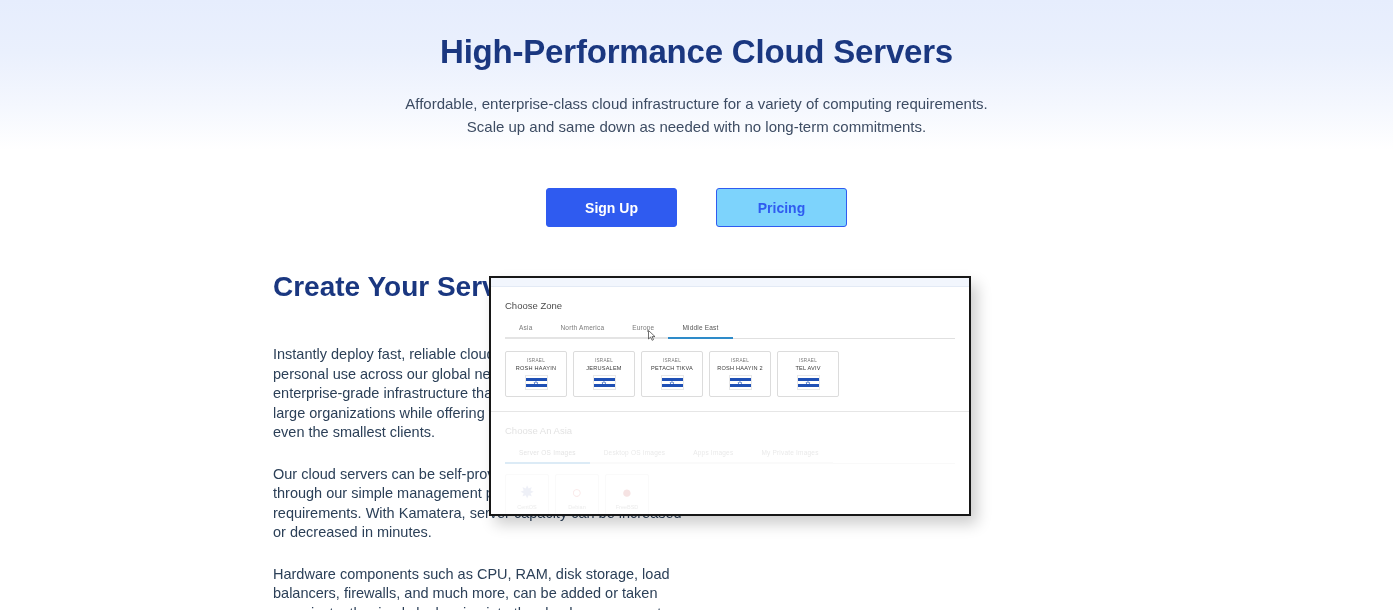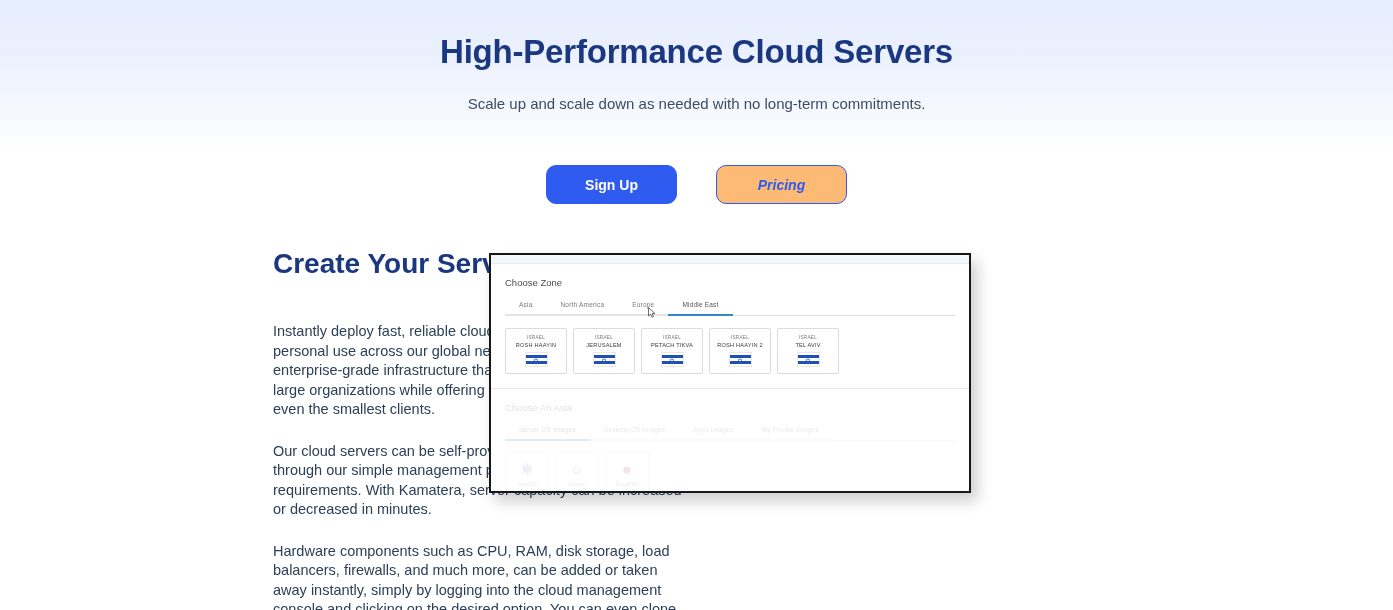--- a/index.html
+++ b/index.html
@@ -49,39 +49,38 @@
   
   .cta-row {
     margin-top: 50px;
     display: flex;
     justify-content: center;
     gap: 39px;
   }
   .btn {
     width: 131px;
     height: 39px;
-    border-radius: 10px;
+    border-radius: 3px;
     font-size: 14px;
     font-weight: bold;
     display: flex;
     align-items: center;
     justify-content: center;
     cursor: pointer;
     text-decoration: none;
   }
   .btn-primary {
     background: #2f5bf0;
     color: #ffffff;
     border: 1px solid #2f5bf0;
   }
   .btn-secondary {
-    background: #fdba74;
+    background: #7dd3fc;
     color: #2f5bf0;
     border: 1px solid #2f5bf0;
-    font-style: italic;
   }
 
   
   .section {
     margin-top: 43px;
     padding-left: 273px;
     position: relative;
   }
   .section-title {
     font-size: 28px;
@@ -247,21 +246,22 @@
 </head>
 <body>
 
 <div class="hero-bg"></div>
 
 <div class="page">
 
   <header class="hero">
     <h1 class="hero-title">High-Performance Cloud Servers</h1>
     <p class="hero-sub">
-      <span>Scale up and scale down as needed with no long-term commitments.</span>
+      <span>Affordable, enterprise-class cloud infrastructure for a variety of computing requirements.</span>
+      <span>Scale up and same down as needed with no long-term commitments.</span>
     </p>
 
     <div class="cta-row">
       <a class="btn btn-primary" href="#">Sign Up</a>
       <a class="btn btn-secondary" href="#">Pricing</a>
     </div>
   </header>
 
   <section class="section">
     <h2 class="section-title">Create Your Servers in Minutes</h2>

